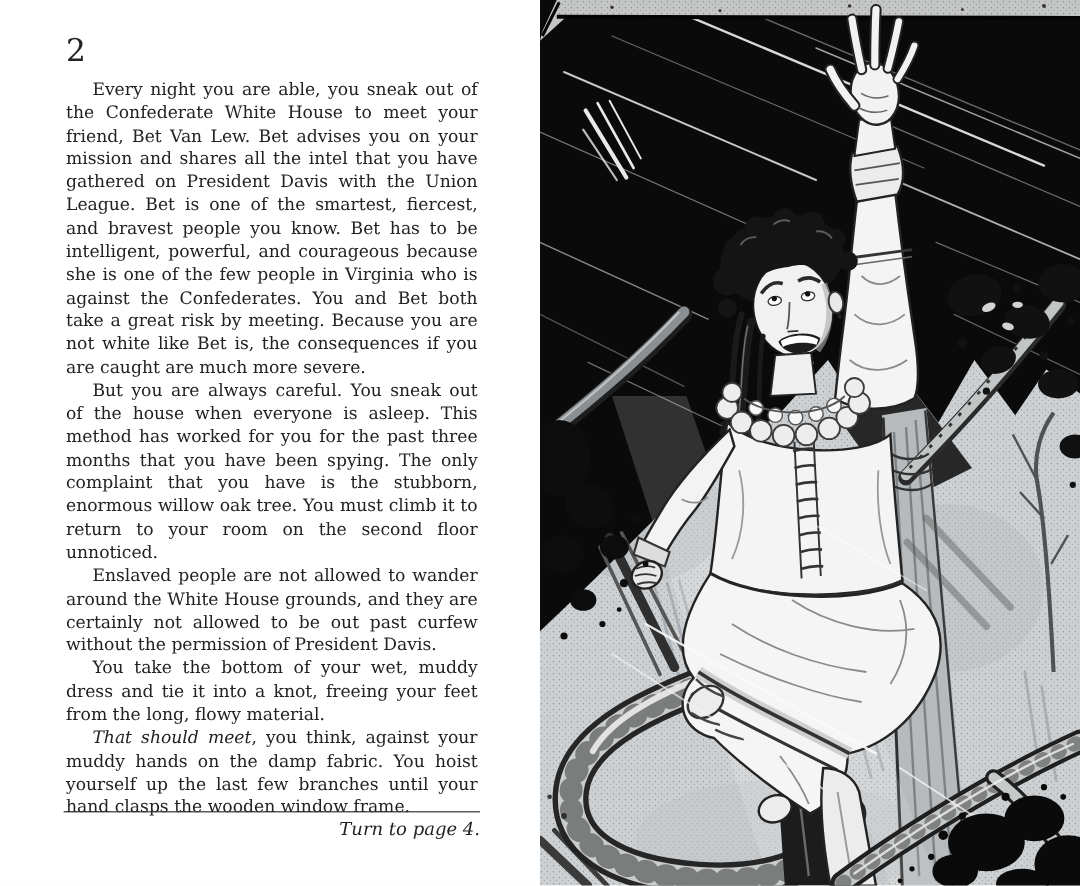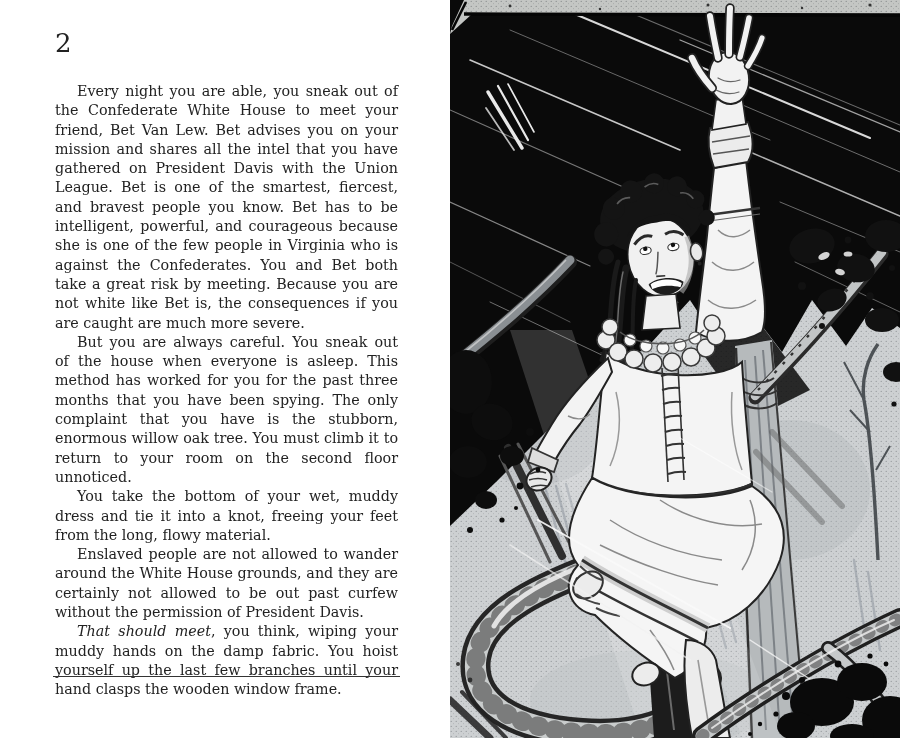--- a/index.html
+++ b/index.html
@@ -1,43 +1,44 @@
 <!DOCTYPE html>
 <html><head>
 <meta charset="utf-8">
 <style>
   html,body{margin:0;padding:0;background:#ffffff;}
   body{width:900px;height:738px;overflow:hidden;font-family:"DejaVu Serif","Liberation Serif",serif;}
   .spread{position:relative;width:900px;height:738px;display:flex;background:#ffffff;}
   .page-left{position:relative;width:450px;height:738px;background:#ffffff;color:#1f1f1f;}
   .page-number{position:absolute;left:55px;top:28px;font-size:26px;color:#222;}
-  .body-text{position:absolute;left:55px;top:82px;width:343px;font-size:14.3px;line-height:19.3px;text-align:justify;color:#222;}
+  .body-text{position:absolute;left:55px;top:66px;width:343px;font-size:14.3px;line-height:19.3px;text-align:justify;color:#222;}
   .body-text p{margin:0;text-indent:22px;}
   .footer{position:absolute;left:53px;top:676px;width:347px;}
   .footer-rule{border:none;border-top:1.6px solid #333;margin:0;}
   .turn-instruction{margin-top:5px;text-align:right;font-style:italic;font-size:15px;color:#222;}
   .page-right{position:relative;width:450px;height:738px;}
   .page-right svg{display:block;}
 </style>
 </head>
 <body>
 
 <div class="spread">
 
   <div class="page-left">
     <div class="page-number">2</div>
     <div class="body-text">
       <p><span>Every night you are able, you sneak out of the Confederate White House to meet your friend, Bet Van Lew. Bet advises you on your mission and shares all the intel that you have gathered on President Davis with the Union League. Bet is one of the smartest, fiercest, and bravest people you know. Bet has to be intelligent, powerful, and courageous because she is one of the few people in Virginia who is against the Confederates. You and Bet both take a great risk by meeting. Because you are not white like Bet is, the consequences if you are caught are much more severe.</span></p>
       <p><span>But you are always careful. You sneak out of the house when everyone is asleep. This method has worked for you for the past three months that you have been spying. The only complaint that you have is the stubborn, enormous willow oak tree. You must climb it to return to your room on the second floor unnoticed.</span></p>
+      <p><span>Enslaved people are not allowed to wander around the White House grounds, and they are certainly not allowed to be out past curfew without the permission of President Davis.</span></p>
       <p><span>You take the bottom of your wet, muddy dress and tie it into a knot, freeing your feet from the long, flowy material.</span></p>
-      <p><span>Enslaved people are not allowed to wander around the White House grounds, and they are certainly not allowed to be out past curfew without the permission of President Davis.</span></p>
-      <p><em>That should meet</em><span>, you think, wiping your muddy hands on the damp fabric. You hoist yourself up the last few branches until your hand clasps the wooden window frame.</span></p>
+      <p><em>That should meet</em><span>, you think, against your muddy hands on the damp fabric. You hoist yourself up the last few branches until your hand clasps the wooden window frame.</span></p>
     </div>
     <div class="footer">
       <hr class="footer-rule">
+      <div class="turn-instruction">Turn to page 4.</div>
     </div>
   </div>
 
   <div class="page-right">
     <svg width="450" height="738" viewBox="0 0 450 738" role="img">
       <defs>
         <pattern id="speck" width="5" height="5" patternUnits="userSpaceOnUse">
           <rect width="5" height="5" fill="none"></rect>
           <circle cx="1.2" cy="1.4" r="0.55" fill="#42484c"></circle>
           <circle cx="3.6" cy="3.8" r="0.45" fill="#5a6065"></circle>

